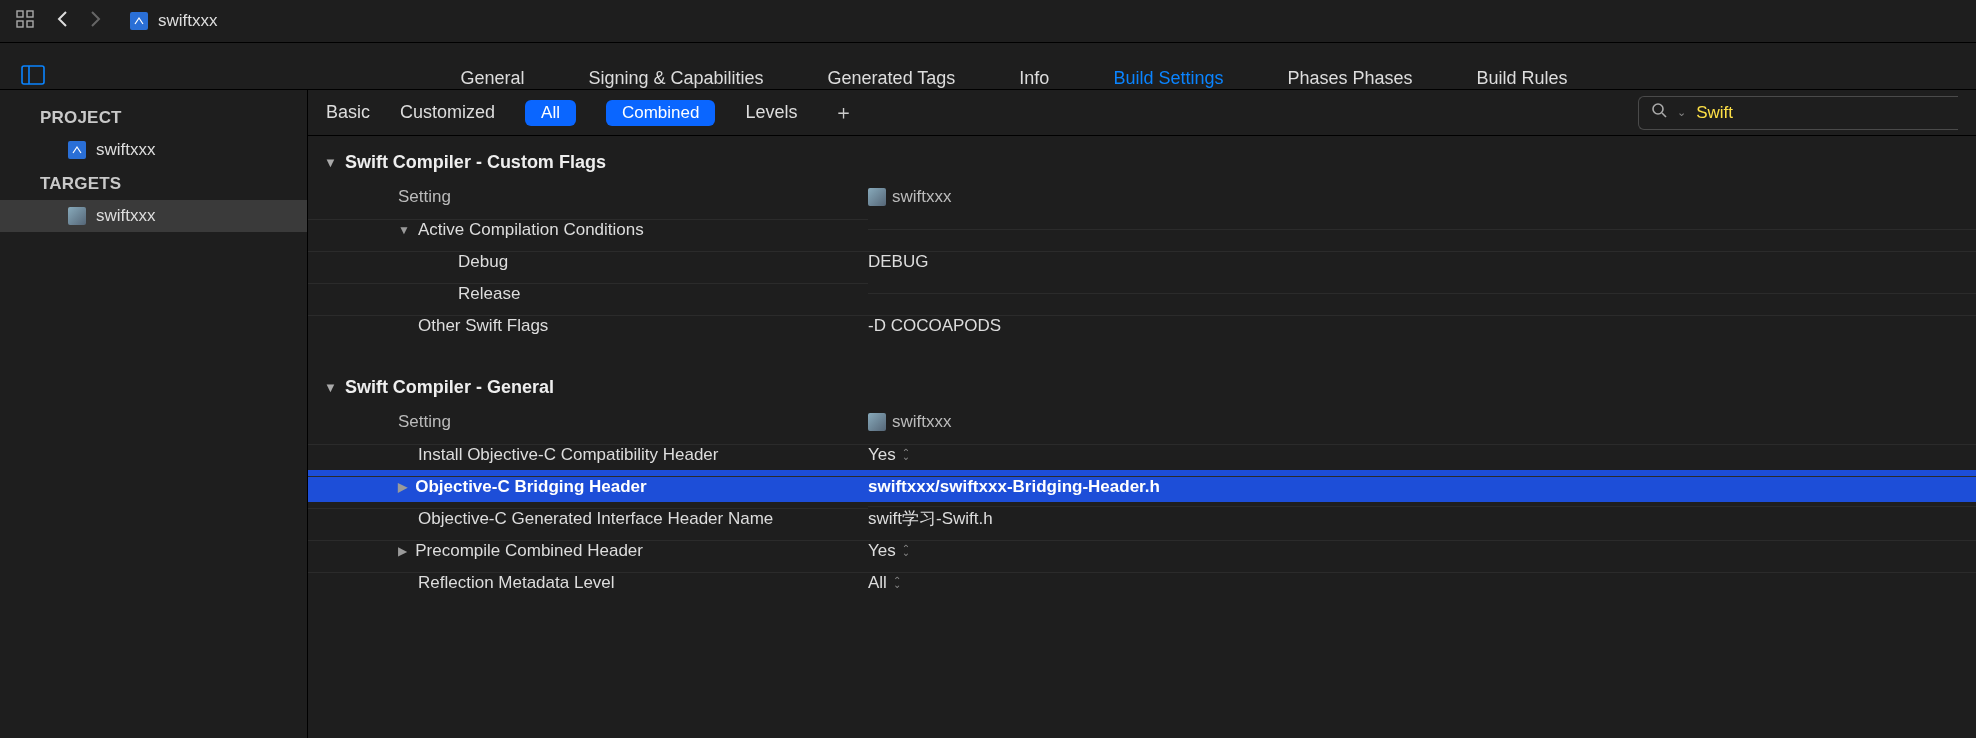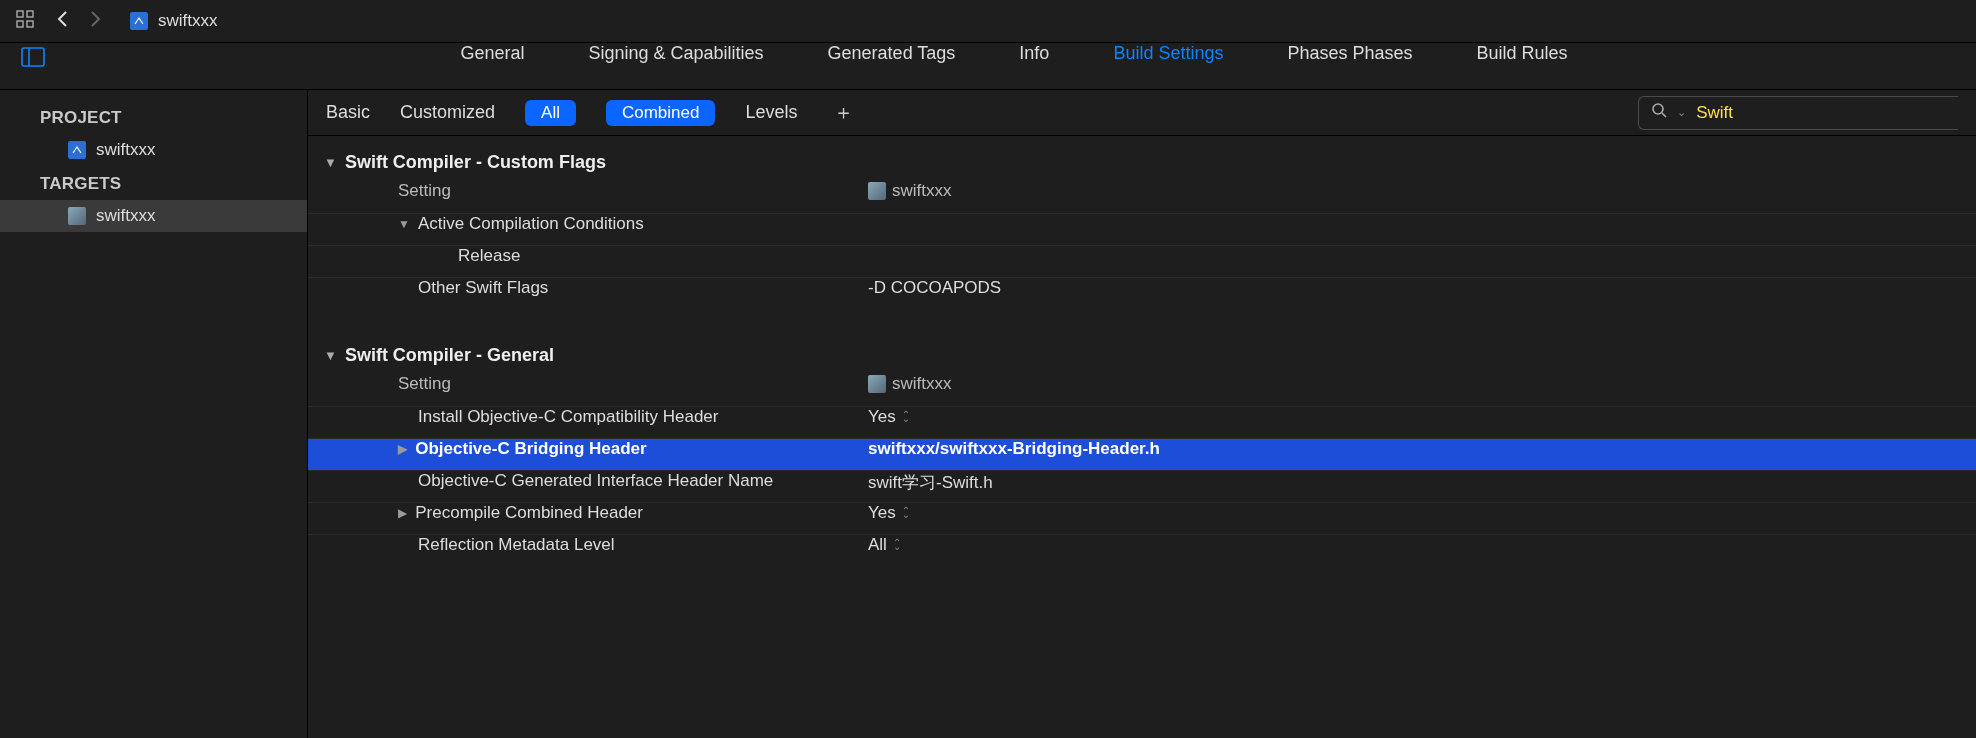--- a/index.html
+++ b/index.html
@@ -6,21 +6,21 @@
 body { background: #1e1e1e; color: #ddd; font-size: 17px; width: 1976px; height: 738px; overflow: hidden; }
 
 .toolbar { height: 42px; display: flex; align-items: center; padding: 0 16px; gap: 14px; background: #1e1e1e; }
 .toolbar .grid-icon { color: #aaa; }
 .toolbar .nav { display: flex; gap: 18px; margin-left: 8px; }
 .toolbar .nav span { color: #888; }
 .toolbar .nav span.enabled { color: #ddd; }
 .toolbar .crumb { display: flex; align-items: center; gap: 10px; margin-left: 14px; }
 .file-icon { width: 18px; height: 18px; background: #2a6fd6; display: inline-flex; align-items: center; justify-content: center; color: #fff; font-size: 11px; border-radius: 2px; }
 
-.tabbar { height: 48px; display: flex; align-items: flex-start; border-top: 1px solid #000; border-bottom: 1px solid #000; background: #1e1e1e; }
+.tabbar { height: 48px; display: flex; align-items: flex-end; border-top: 1px solid #000; border-bottom: 1px solid #000; background: #1e1e1e; }
 .panel-toggle { width: 38px; height: 28px; margin-left: 14px; display: flex; align-items: center; justify-content: center; }
 .panel-toggle svg { stroke: #0a84ff; }
 .tabs { flex: 1; display: flex; justify-content: center; gap: 64px; }
 .tabs .tab { color: #ddd; cursor: pointer; font-size: 18px; }
 .tabs .tab.active { color: #0a84ff; }
 
 .body { display: flex; height: calc(100% - 90px); }
 .sidebar { width: 308px; border-right: 1px solid #000; padding-top: 10px; }
 .sidebar .section { color: #c9c9c9; font-weight: 600; font-size: 17px; padding: 8px 18px 6px 40px; letter-spacing: .2px; }
 .sidebar .item { display: flex; align-items: center; gap: 10px; padding: 6px 18px 6px 68px; color: #ddd; font-size: 17px; }
@@ -32,21 +32,21 @@
 .filterbar .txt { color: #ddd; font-size: 18px; }
 .pill { background: #0a66ff; color: #fff; padding: 3px 16px; border-radius: 6px; font-size: 17px; }
 .filterbar .plus { color: #ccc; margin-left: 6px; font-size: 20px; }
 .searchwrap { margin-left: auto; display: flex; align-items: center; gap: 10px; border: 1px solid #4a4a4a; border-right: none; border-radius: 6px 0 0 6px; padding: 4px 12px; width: 320px; height: 34px; background: #1e1e1e; }
 .searchwrap input { background: transparent; border: none; outline: none; color: #fde047; font-size: 17px; width: 100%; }
 
 .settings { flex: 1; overflow: auto; padding-top: 6px; }
 .group-title { display: flex; align-items: center; gap: 8px; padding: 10px 0 8px 16px; font-weight: 700; font-size: 18px; color: #eee; }
 .disclosure { display: inline-block; color: #aaa; font-size: 13px; }
 .disclosure.open { transform: none; }
-.row { display: flex; align-items: flex-start; height: 32px; }
+.row { display: flex; align-items: center; height: 32px; }
 .row .key { flex: 0 0 560px; padding-left: 0; color: #ddd; }
 .row .val { flex: 1; color: #ddd; }
 .row.header .key, .row.header .val { color: #bbb; }
 .row.header .val { display: flex; align-items: center; gap: 10px; }
 .row.muted .val { color: #8a8a8a; }
 .row.selected { background: #1d4ed8; color: #fff; }
 .row.selected .key, .row.selected .val { color: #fff; font-weight: 700; }
 .row .key-inner { display: flex; align-items: center; gap: 8px; border-top: 1px solid #2b2b2b; height: 100%; }
 .row .val-inner { display: flex; align-items: center; gap: 6px; border-top: 1px solid #2b2b2b; height: 100%; }
 .row.header .key-inner, .row.header .val-inner { border-top: none; }
@@ -178,20 +178,33 @@
           <div class="val">
             <div class="val-inner">
               <span><multiple values=""></multiple></span>
             </div>
           </div>
         </div>
         <div class="row">
           <div class="key">
             <div class="key-inner indent-2">
               <span style="width:12px;display:inline-block"></span>
+              <span>Debug</span>
+            </div>
+          </div>
+          <div class="val">
+            <div class="val-inner">
+              <span>DEBUG</span>
+            </div>
+          </div>
+        </div>
+        <div class="row">
+          <div class="key">
+            <div class="key-inner indent-2">
+              <span style="width:12px;display:inline-block"></span>
               <span>Release</span>
             </div>
           </div>
           <div class="val">
             <div class="val-inner">
               <span></span>
             </div>
           </div>
         </div>
         <div class="row">

